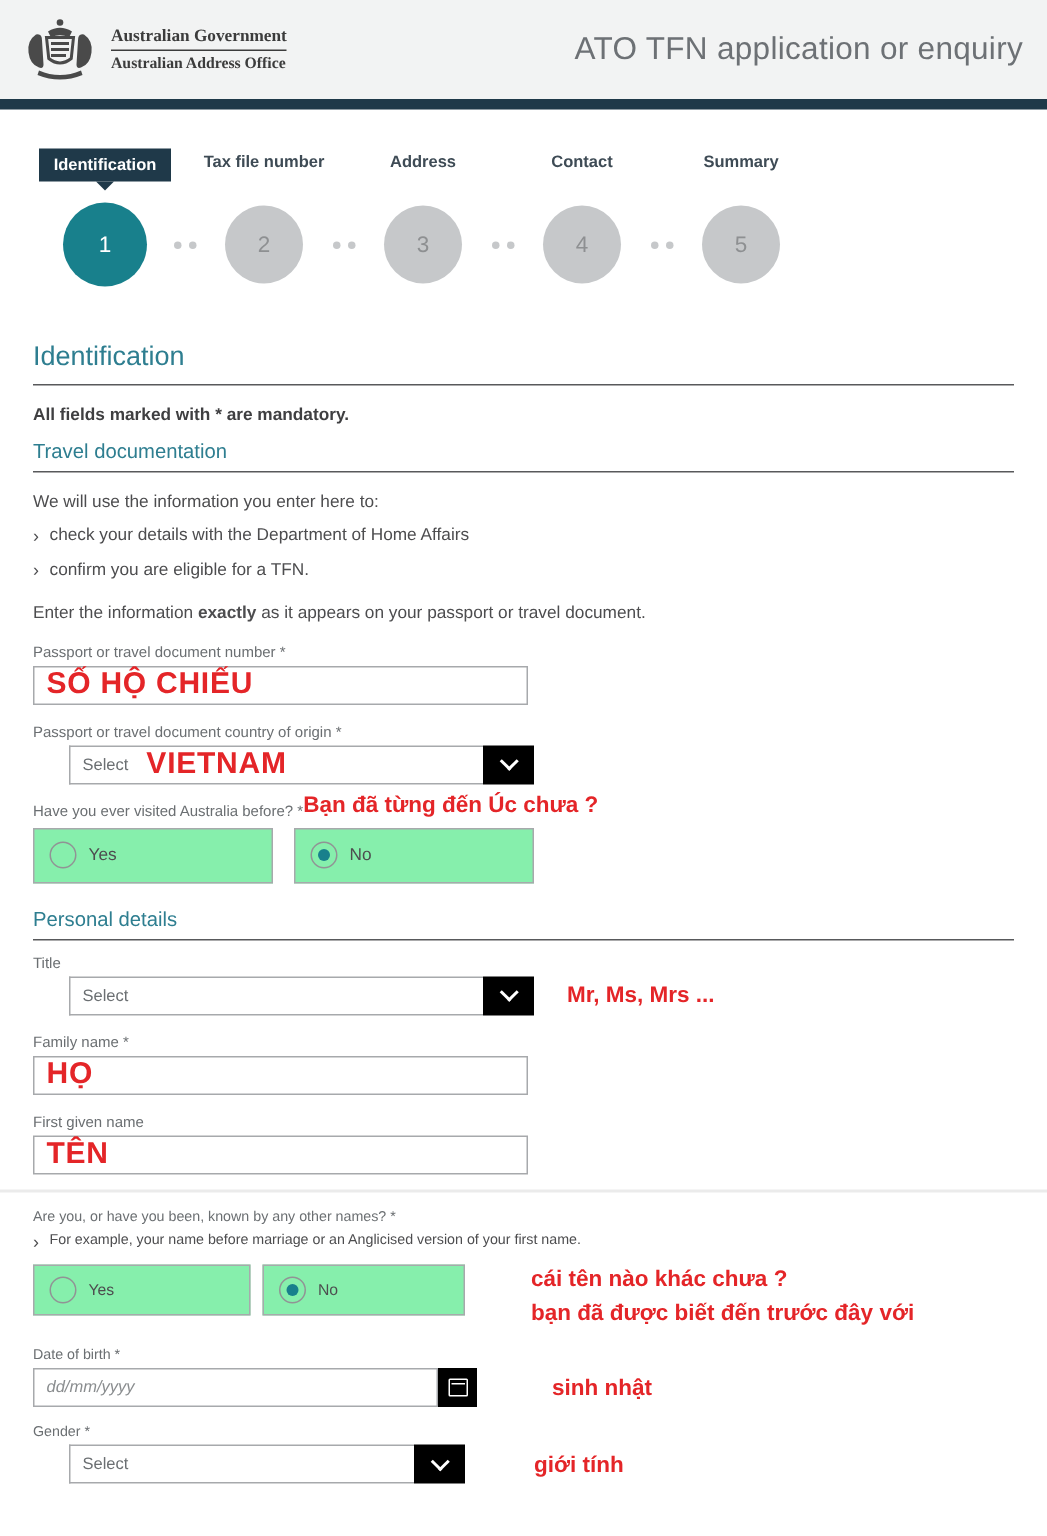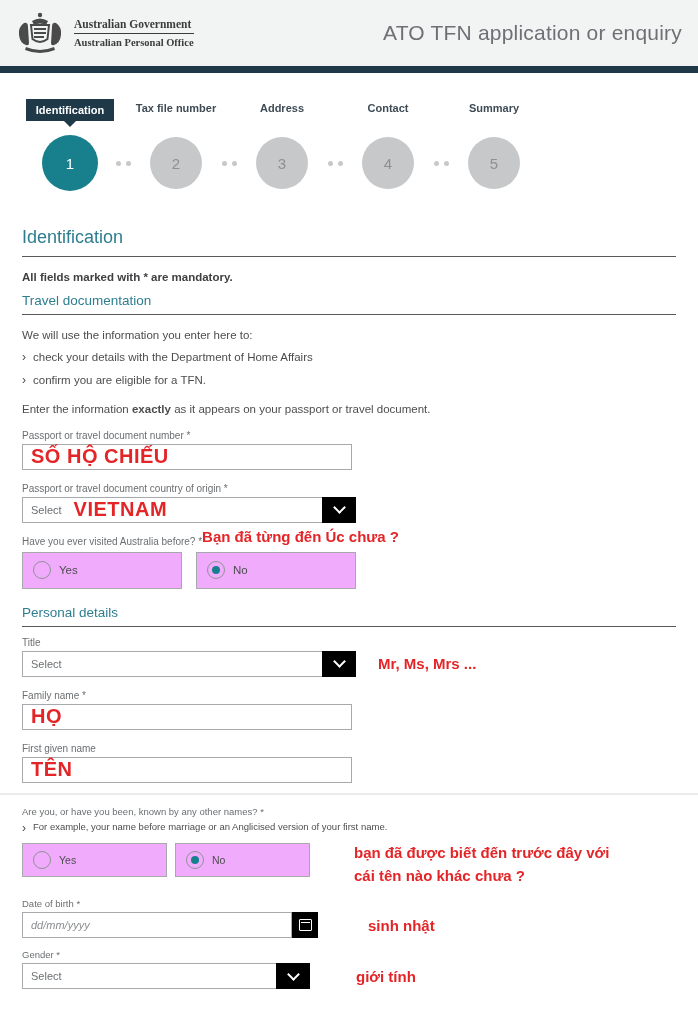--- a/index.html
+++ b/index.html
@@ -52,28 +52,28 @@
   .field-label-row { display: flex; align-items: center; }
 
   .input-box { width: 330px; height: 26px; border: 1px solid #a7a9ac; background: #fff; display: flex; align-items: center; padding: 0 8px; }
   .annotation { color: #e42528; font-weight: bold; }
   .annotation.in-field { font-size: 20px; letter-spacing: 0.5px; }
   .annotation.side { font-size: 15px; }
   .annotation.label-side { font-size: 15px; }
 
   .select-wrap { display: flex; width: 334px; height: 26px; }
   .select-wrap.narrow { width: 288px; }
-  .select-box { flex: 1; border: 1px solid #a7a9ac; border-right: none; display: flex; align-items: center; padding: 0 8px; gap: 12px; }
+  .select-box { flex: 1; border: 1px solid #a7a9ac; border-right: none; display: flex; align-items: center; padding: 0 8px; gap: 12px; margin-left: 24px; }
   .select-value { font-size: 11px; color: #6b6f72; }
   .black-btn { width: 34px; height: 26px; background: #000; display: flex; align-items: center; justify-content: center; flex: 0 0 auto; }
   .black-btn.cal { width: 26px; }
   .chevron { width: 9px; height: 9px; border-right: 2px solid #fff; border-bottom: 2px solid #fff; transform: rotate(45deg); margin-top: -4px; }
 
   .radio-row { display: flex; gap: 14px; margin-top: 2px; }
-  .radio-box { width: 160px; height: 37px; border: 1px solid #a7a9ac; display: flex; align-items: center; padding: 0 10px; gap: 8px; background: #f0abfc; }
+  .radio-box { width: 160px; height: 37px; border: 1px solid #a7a9ac; display: flex; align-items: center; padding: 0 10px; gap: 8px; background: #86efac; }
   .radio-circle { width: 18px; height: 18px; border-radius: 50%; border: 1px solid #919395; display: flex; align-items: center; justify-content: center; flex: 0 0 auto; }
   .radio-dot { width: 8px; height: 8px; border-radius: 50%; background: #18808c; }
   .radio-label { font-size: 11.5px; color: #4d4d4f; }
 
   .field-with-side { display: flex; align-items: center; gap: 22px; }
   .radio-with-side { display: flex; align-items: center; gap: 20px; }
 
   
   .stitch-divider { border-top: 2px solid #ebebeb; margin: 10px -22px 0 -22px; }
   .lower .field-label { font-size: 9.5px; margin-top: 11px; }
@@ -104,21 +104,21 @@
           <path d="M18 10 q8 -5 16 0 l-2 4 q-6 -3 -12 0 z"></path>
           <path d="M17 14 h18 l-1.5 14 q-7.5 6 -15 0 z" fill="none" stroke="#4a4a4a" stroke-width="2"></path>
           <path d="M20 17 h12 v2 h-12 z M20 21 h12 v2 h-12 z M20 25 h10 v2 h-10 z"></path>
           <path d="M10 12 q-6 4 -5 12 q1 8 7 10 q3 1 3 -2 l-1 -16 q0 -5 -4 -4 z"></path>
           <path d="M42 12 q6 4 5 12 q-1 8 -7 10 q-3 1 -3 -2 l1 -16 q0 -5 4 -4 z"></path>
           <path d="M12 36 q14 6 28 0 l1 3 q-15 6 -30 0 z"></path>
         </g>
       </svg>
       <div class="logo-text">
         <div class="gov">Australian Government</div>
-        <div class="dept">Australian Personal Office</div>
+        <div class="dept">Australian Address Office</div>
       </div>
     </div>
     <div class="app-title">ATO TFN application or enquiry</div>
   </div>
   <div class="navy-bar"></div>
 
   <div class="steps-row">
 
     <div class="step-col">
       <div class="step-label-wrap">
@@ -286,22 +286,22 @@
             <span class="radio-label">Yes</span>
           </div>
           <div class="radio-box no">
             <span class="radio-circle">
                 <span class="radio-dot"></span>
               </span>
             <span class="radio-label">No</span>
           </div>
         </div>
         <div class="annotation side ann-2line" style="margin-left:24px;">
+          <div>cái tên nào khác chưa ?</div>
           <div>bạn đã được biết đến trước đây với</div>
-          <div>cái tên nào khác chưa ?</div>
         </div>
       </div>
 
       <div class="field-label">Date of birth *</div>
       <div class="field-with-side">
         <div class="dob-wrap">
           <input class="dob-input" type="text" placeholder="dd/mm/yyyy" style="">
           <div class="black-btn cal">
             <span class="cal-icon"></span>
           </div>

